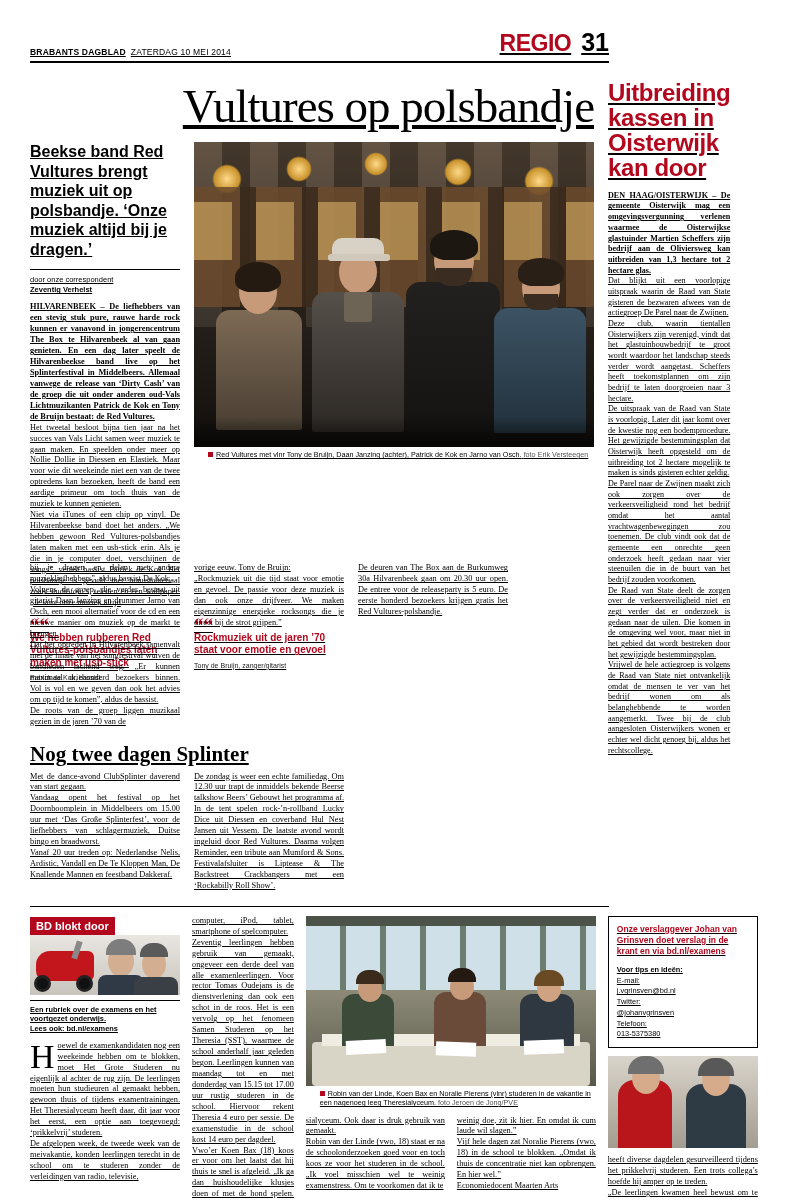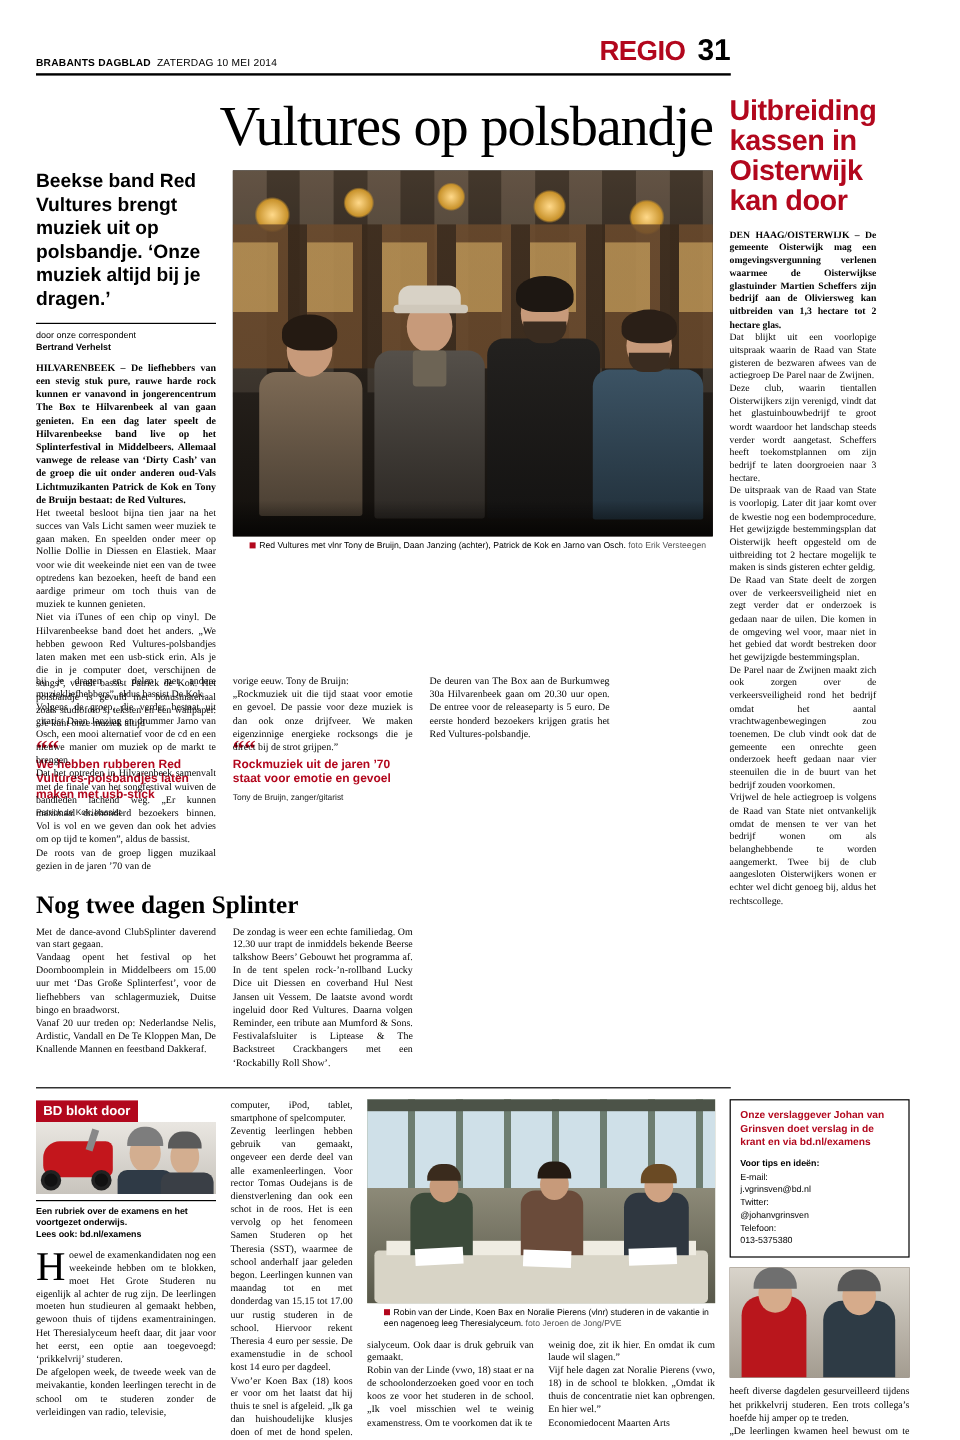--- a/index.html
+++ b/index.html
@@ -4,21 +4,21 @@
 <style>
   * { box-sizing: border-box; }
   html, body { margin:0; padding:0; }
   body {
     width: 800px; height: 1200px;
     background:#ffffff;
     font-family: "Liberation Serif", serif;
     color:#000;
     position:relative;
   }
-  .page { width:639px; height:1200px; padding:28px 30px 18px 30px; position:relative; }
+  .page { width:639px; height:1200px; padding:28px 30px 18px 30px; position:relative;text-decoration:underline; }
 
   
   .masthead { display:flex; align-items:flex-end; justify-content:space-between; border-bottom:2px solid #000; padding-bottom:4px; }
   .mast-left { font-family:"Liberation Sans", sans-serif; font-size:8.5px; letter-spacing:.2px; }
   .mast-left .paper { font-weight:bold; }
   .mast-left .date { font-weight:normal; margin-left:5px; }
   .mast-right { display:flex; align-items:baseline; gap:10px; }
   .mast-right .section { font-family:"Liberation Sans", sans-serif; font-weight:bold; font-size:23px; color:#b2071d; letter-spacing:-0.5px; }
   .mast-right .pagenum { font-family:"Liberation Sans", sans-serif; font-weight:bold; font-size:25px; color:#000; }
 
@@ -144,21 +144,21 @@
 
       <h1 class="headline">Vultures op polsbandje</h1>
 
       <div class="top-row">
 
         <div class="intro-col">
           <div class="kicker">Beekse band Red Vultures brengt muziek uit op polsbandje. ‘Onze muziek altijd bij je dragen.’</div>
           <div class="byline-rule"></div>
           <div class="byline">
             <span>door onze correspondent</span>
-            <b>Bertrand Verhelst</b>
+            <b>Zeventig Verhelst</b>
           </div>
           <div class="bodytext" style="margin-top:7px">
             <p><span class="lead-city">HILVARENBEEK – De liefhebbers van een stevig stuk pure, rauwe harde rock kunnen er vanavond in jongerencentrum The Box te Hilvarenbeek al van gaan genieten. En een dag later speelt de Hilvarenbeekse band live op het Splinterfestival in Middelbeers. Allemaal vanwege de release van ‘Dirty Cash’ van de groep die uit onder anderen oud-Vals Lichtmuzikanten Patrick de Kok en Tony de Bruijn bestaat: de Red Vultures.</span></p>
             <p>Het tweetal besloot bijna tien jaar na het succes van Vals Licht samen weer muziek te gaan maken. En speelden onder meer op Nollie Dollie in Diessen en Elastiek. Maar voor wie dit weekeinde niet een van de twee optredens kan bezoeken, heeft de band een aardige primeur om toch thuis van de muziek te kunnen genieten.</p>
             <p>Niet via iTunes of een chip op vinyl. De Hilvarenbeekse band doet het anders. „We hebben gewoon Red Vultures-polsbandjes laten maken met een usb-stick erin. Als je die in je computer doet, verschijnen de songs”, vertelt bassist Patrick de Kok. Het polsbandje is gevuld met bonusmateriaal zoals studiofoto’s, teksten en een wallpaper. „Je kunt onze muziek altijd</p>
           </div>
         </div>
 
         <div class="photo-col">
           <div class="photo">
@@ -258,22 +258,22 @@
 
     </div>
 
     <div class="right-zone">
       <h2 class="right-headline">Uitbreiding kassen in Oisterwijk kan door</h2>
       <div class="bodytext">
         <p style="font-weight:normal"><span style="font-weight:bold">DEN HAAG/OISTERWIJK – De gemeente Oisterwijk mag een omgevingsvergunning verlenen waarmee de Oisterwijkse glastuinder Martien Scheffers zijn bedrijf aan de Oliviersweg kan uitbreiden van 1,3 hectare tot 2 hectare glas.</span></p>
         <p>Dat blijkt uit een voorlopige uitspraak waarin de Raad van State gisteren de bezwaren afwees van de actiegroep De Parel naar de Zwijnen.</p>
         <p>Deze club, waarin tientallen Oisterwijkers zijn verenigd, vindt dat het glastuinbouwbedrijf te groot wordt waardoor het landschap steeds verder wordt aangetast. Scheffers heeft toekomstplannen om zijn bedrijf te laten doorgroeien naar 3 hectare.</p>
         <p>De uitspraak van de Raad van State is voorlopig. Later dit jaar komt over de kwestie nog een bodemprocedure. Het gewijzigde bestemmingsplan dat Oisterwijk heeft opgesteld om de uitbreiding tot 2 hectare mogelijk te maken is sinds gisteren echter geldig.</p>
+        <p>De Parel naar de Zwijnen maakt zich ook zorgen over de verkeersveiligheid rond het bedrijf omdat het aantal vrachtwagenbewegingen zou toenemen. De club vindt ook dat de gemeente een onrechte geen onderzoek heeft gedaan naar vier steenuilen die in de buurt van het bedrijf zouden voorkomen.</p>
         <p>De Raad van State deelt de zorgen over de verkeersveiligheid niet en zegt verder dat er onderzoek is gedaan naar de uilen. Die komen in de omgeving wel voor, maar niet in het gebied dat wordt bestreken door het gewijzigde bestemmingsplan.</p>
-        <p>De Parel naar de Zwijnen maakt zich ook zorgen over de verkeersveiligheid rond het bedrijf omdat het aantal vrachtwagenbewegingen zou toenemen. De club vindt ook dat de gemeente een onrechte geen onderzoek heeft gedaan naar vier steenuilen die in de buurt van het bedrijf zouden voorkomen.</p>
         <p>Vrijwel de hele actiegroep is volgens de Raad van State niet ontvankelijk omdat de mensen te ver van het bedrijf wonen om als belanghebbende te worden aangemerkt. Twee bij de club aangesloten Oisterwijkers wonen er echter wel dicht genoeg bij, aldus het rechtscollege.</p>
       </div>
     </div>
 
   </div>
 
   <div class="bottom">
 
     <div class="bd-col">
       <div class="bd-badge">BD blokt door</div>

